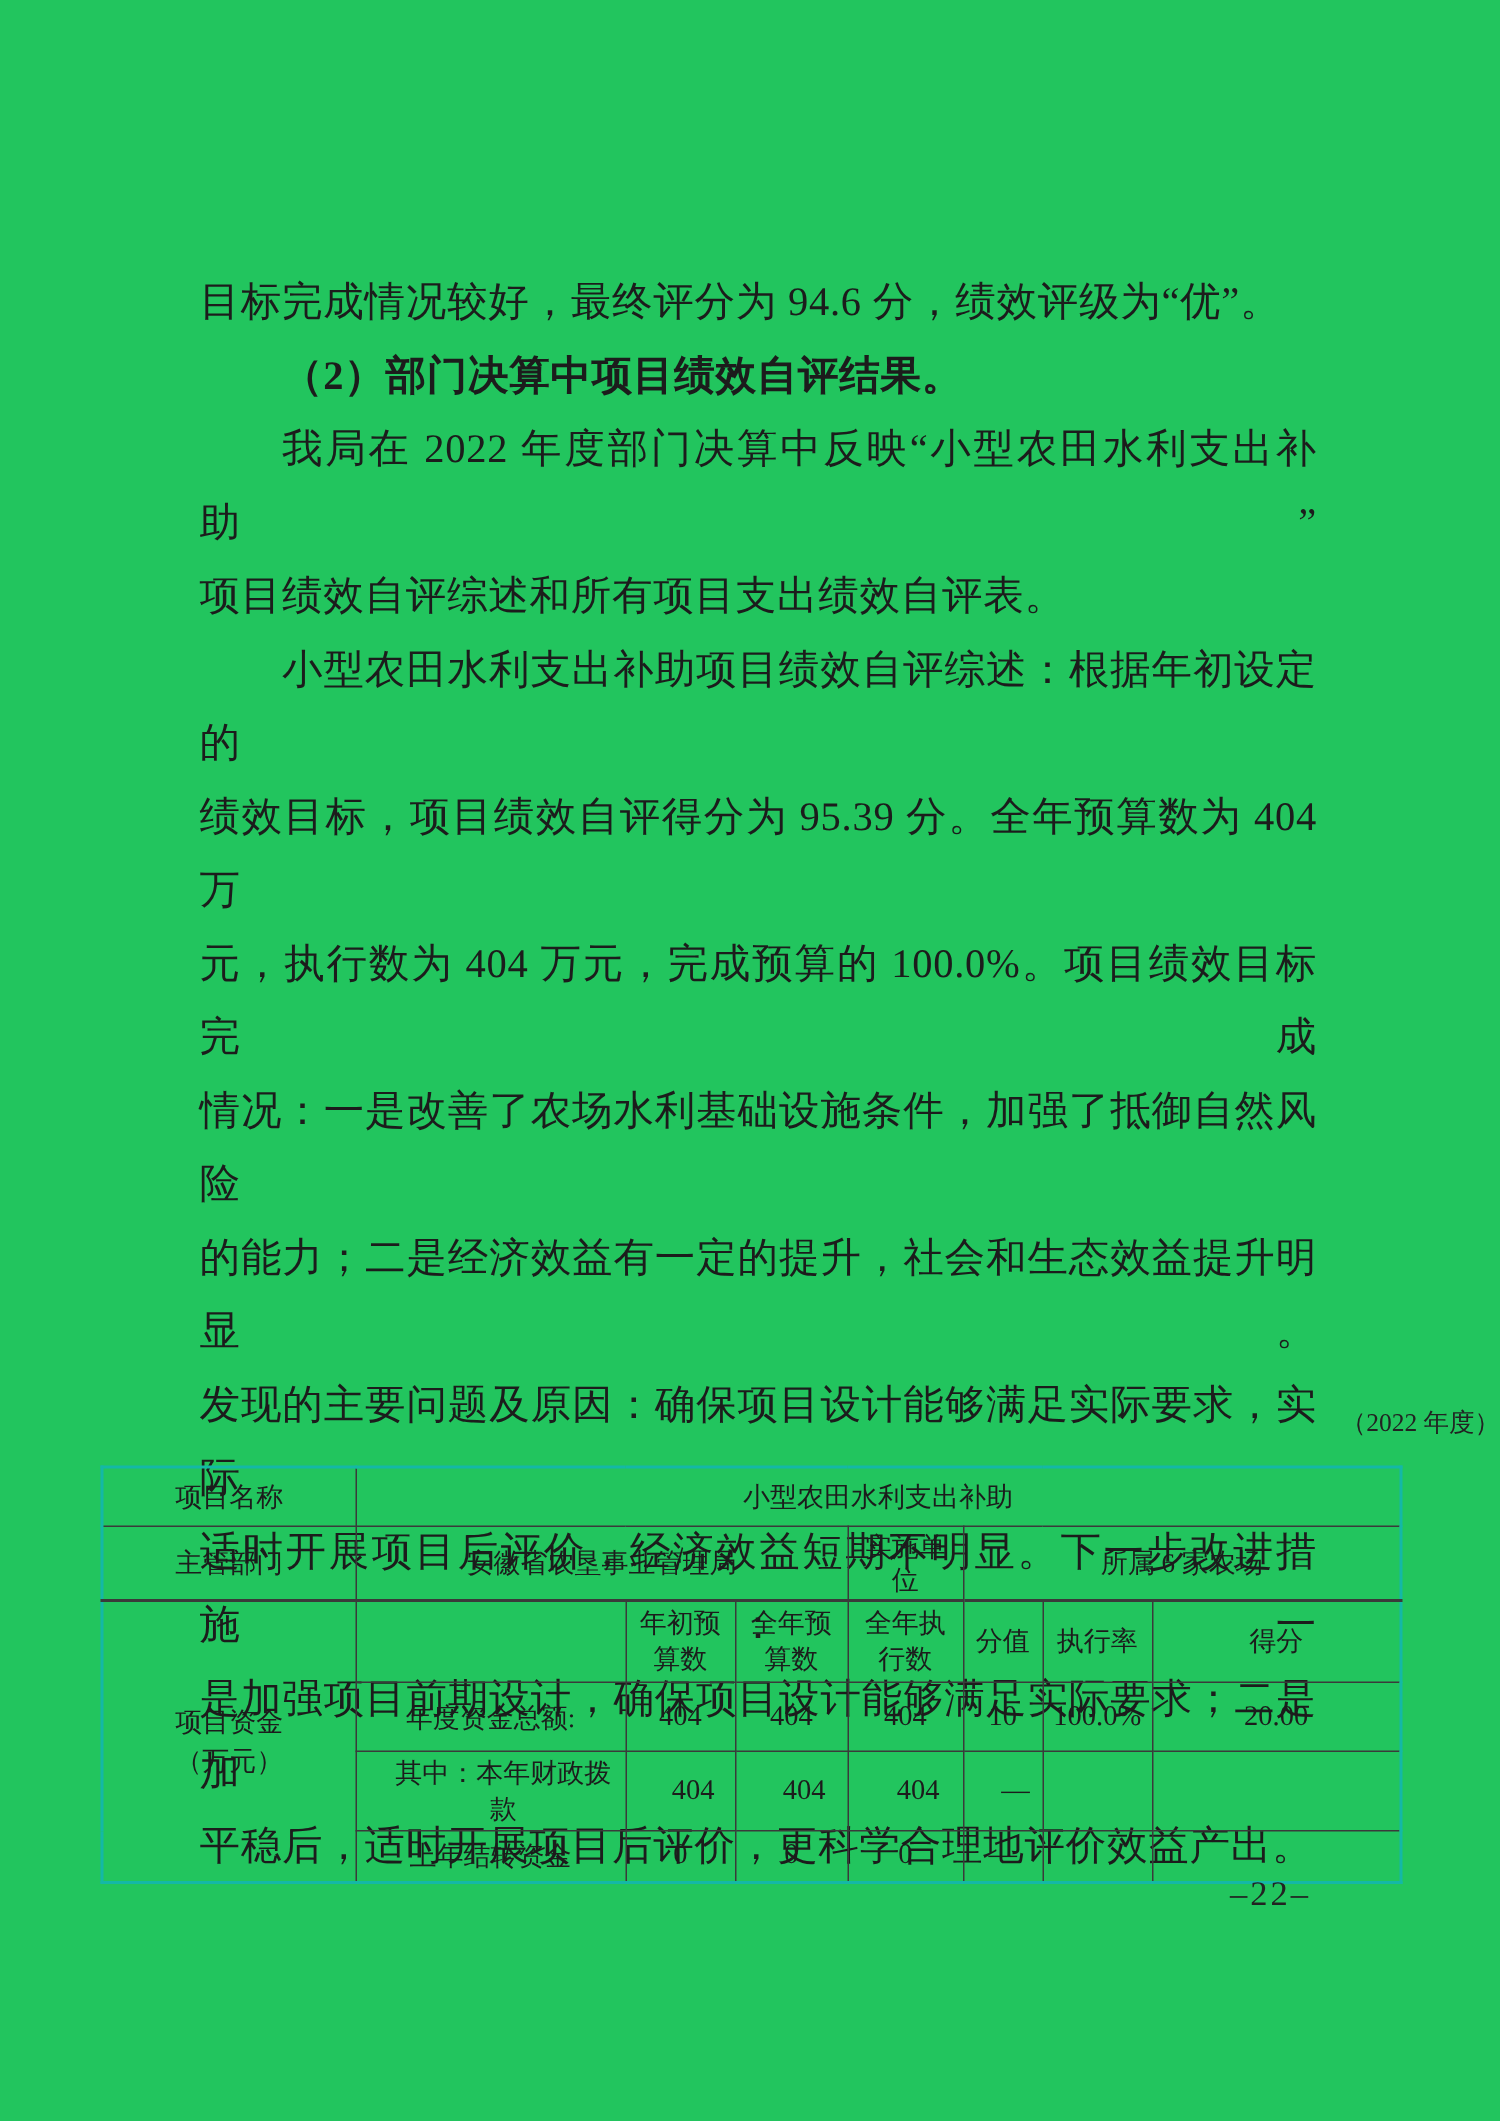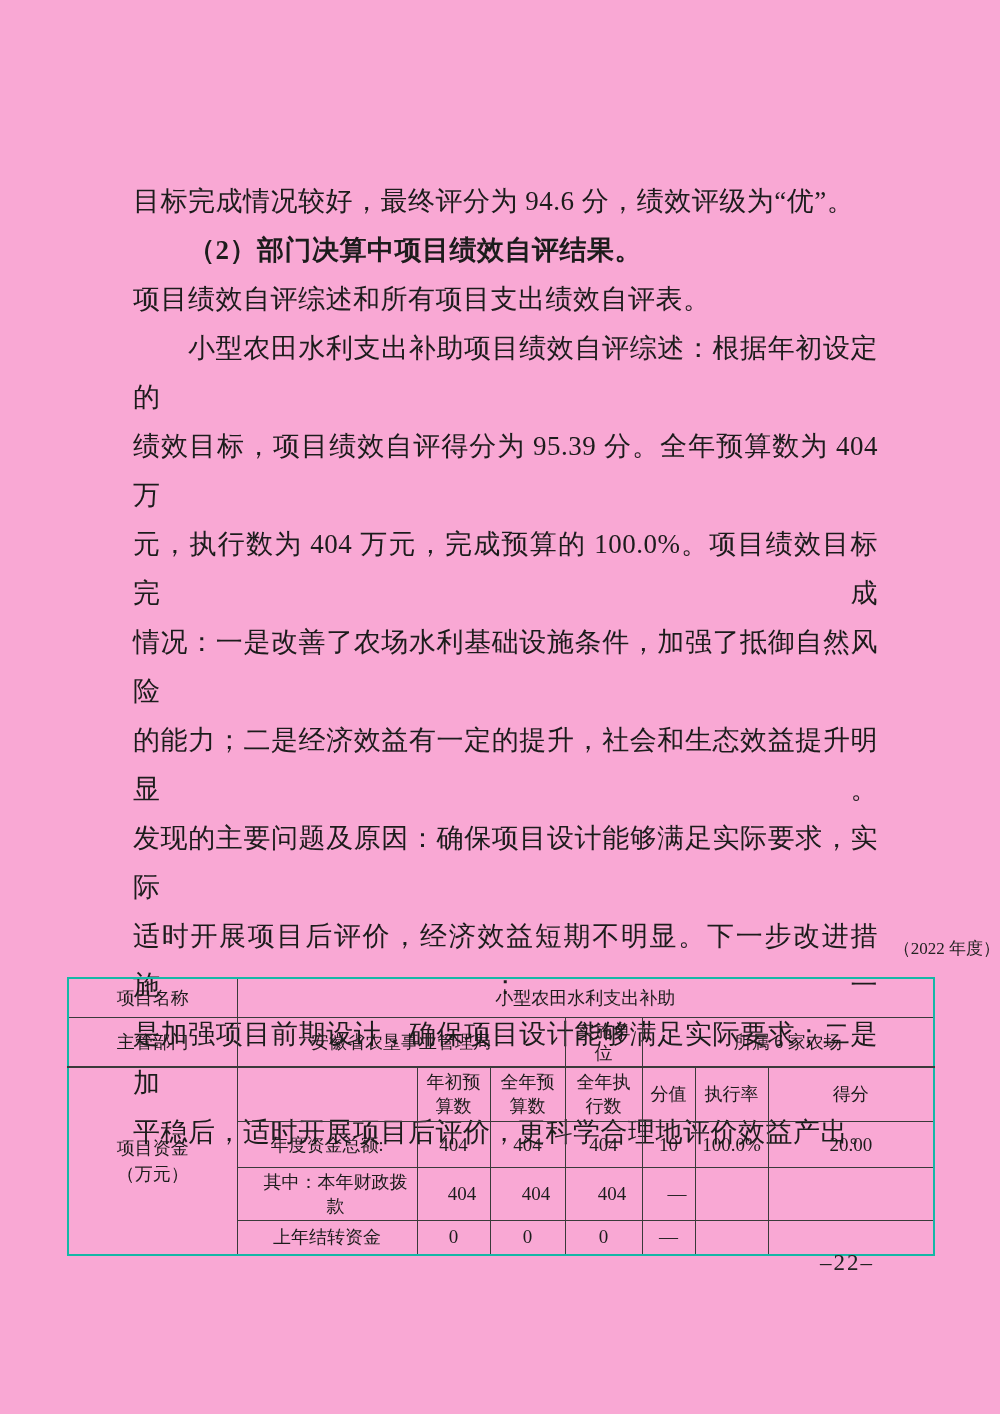--- a/index.html
+++ b/index.html
@@ -2,21 +2,21 @@
 <html><head>
 <meta charset="utf-8">
 <style>
   * { margin: 0; padding: 0; box-sizing: border-box; }
   html, body { background: #e8e8e8; }
   .page {
     position: relative;
     width: 1000px;
     height: 1414px;
     margin: 0 auto;
-    background: #f9a8d4;
+    background: #22c55e;
     color: #1c1c1c;
     font-family: "Liberation Serif", "DejaVu Serif", serif;
     overflow: hidden;
   }
   
   .content {
     position: absolute;
     left: 133px;
     top: 177px;
     width: 745px;
@@ -93,20 +93,21 @@
   }
 </style>
 </head>
 <body>
 
 <div class="page">
 
   <div class="content">
     <div class="line last">目标完成情况较好，最终评分为 94.6 分，绩效评级为“优”。</div>
     <div class="line heading indent">（2）部门决算中项目绩效自评结果。</div>
+    <div class="line justify indent">我局在 2022 年度部门决算中反映“小型农田水利支出补助”</div>
     <div class="line last">项目绩效自评综述和所有项目支出绩效自评表。</div>
     <div class="line justify indent">小型农田水利支出补助项目绩效自评综述：根据年初设定的</div>
     <div class="line justify">绩效目标，项目绩效自评得分为 95.39 分。全年预算数为 404 万</div>
     <div class="line justify">元，执行数为 404 万元，完成预算的 100.0%。项目绩效目标完成</div>
     <div class="line justify">情况：一是改善了农场水利基础设施条件，加强了抵御自然风险</div>
     <div class="line justify">的能力；二是经济效益有一定的提升，社会和生态效益提升明显。</div>
     <div class="line justify">发现的主要问题及原因：确保项目设计能够满足实际要求，实际</div>
     <div class="line justify">适时开展项目后评价，经济效益短期不明显。下一步改进措施：一</div>
     <div class="line justify">是加强项目前期设计，确保项目设计能够满足实际要求；二是加</div>
     <div class="line last">平稳后，适时开展项目后评价，更科学合理地评价效益产出。</div>

